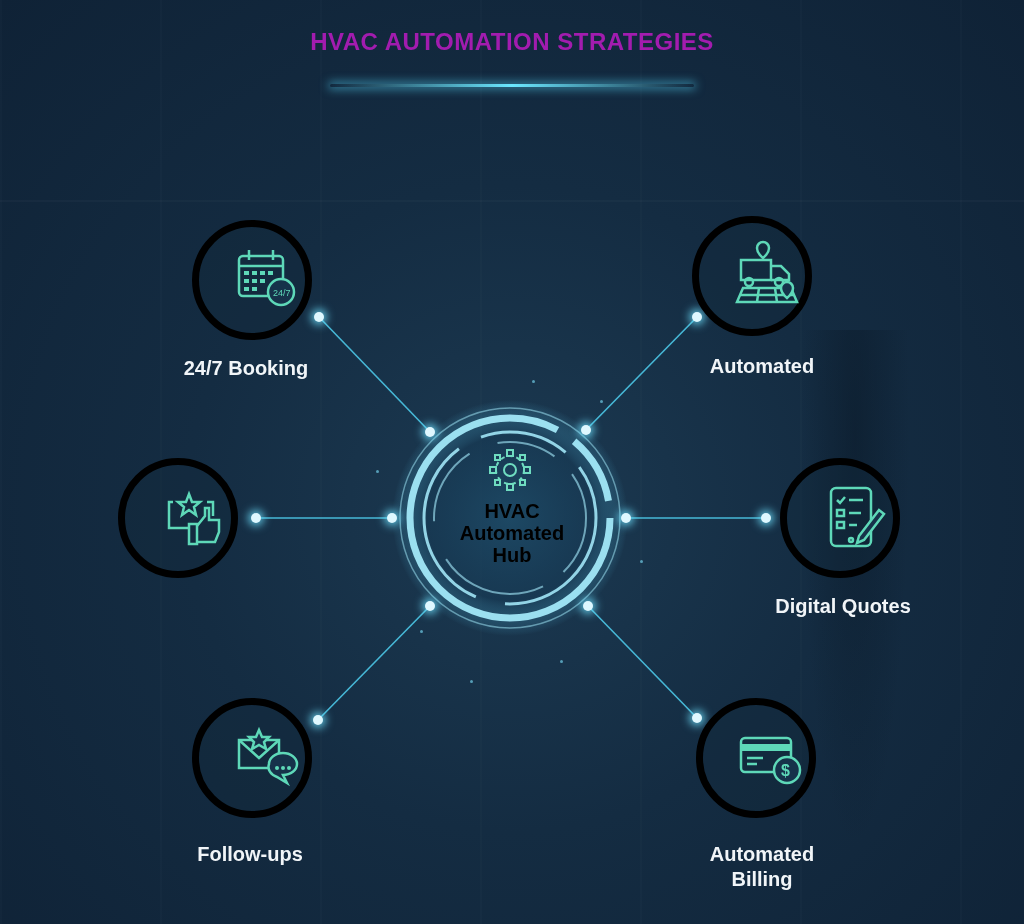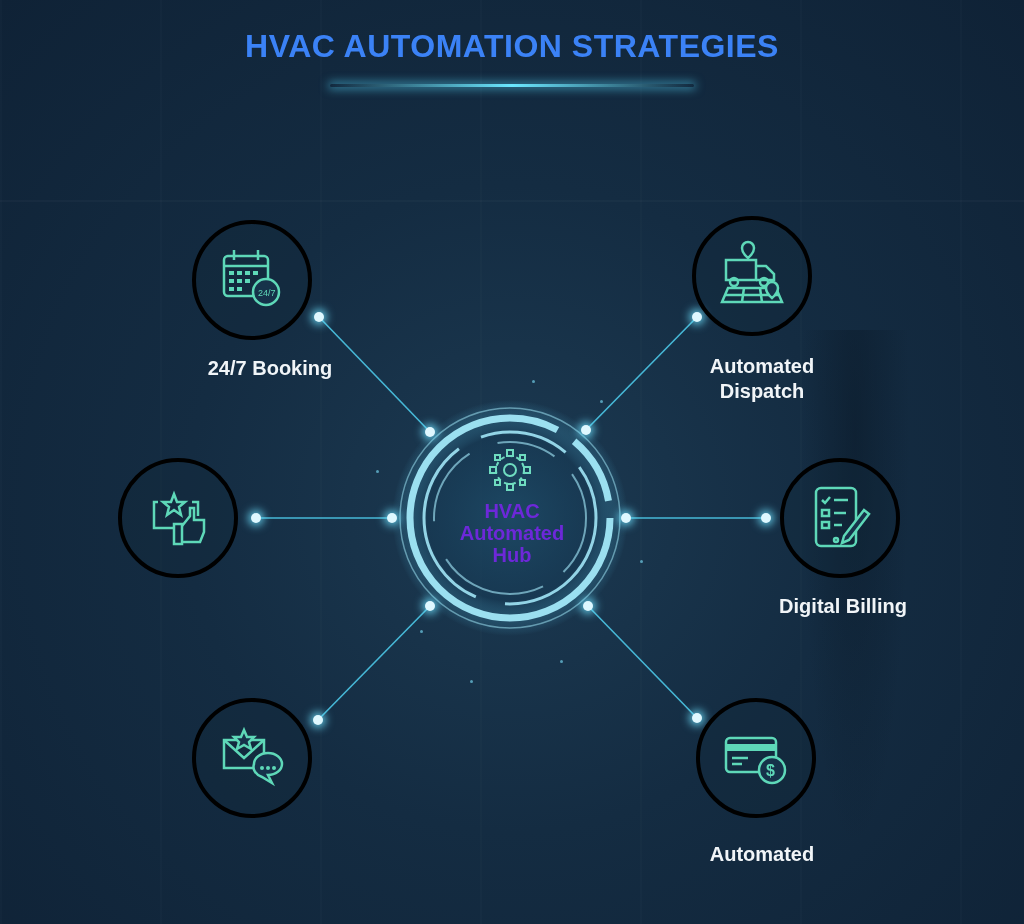--- a/index.html
+++ b/index.html
@@ -14,43 +14,43 @@
       linear-gradient(90deg, rgba(255,255,255,0.02) 0 2px, transparent 2px 100%) 0 0 / 160px 100%,
       linear-gradient(180deg, transparent 0 200px, rgba(255,255,255,0.03) 200px 202px, transparent 202px);
     opacity: 0.8;
   }
   .silhouette {
     position: absolute; left: 800px; top: 330px; width: 110px; height: 520px;
     background: radial-gradient(ellipse at 50% 20%, rgba(10,25,40,0.55), rgba(10,25,40,0) 70%);
   }
   .title {
     position: absolute; top: 28px; left: 0; width: 100%; text-align: center;
-    color: #3b82f6; font-weight: bold; font-size: 32px; letter-spacing: 0.5px;
+    color: #a21caf; font-weight: bold; font-size: 24px; letter-spacing: 0.5px;
   }
   .title-glow {
     position: absolute; top: 84px; left: 330px; width: 364px; height: 3px;
     background: linear-gradient(90deg, rgba(90,220,255,0) 0%, #6be8ff 50%, rgba(90,220,255,0) 100%);
     box-shadow: 0 0 10px 2px rgba(90,220,255,0.55);
     border-radius: 2px;
   }
   svg.lines { position: absolute; left: 0; top: 0; }
   .node {
     position: absolute; width: 120px; height: 120px; border-radius: 50%;
-    border: 4px solid #000000; box-sizing: border-box;
-    display: flex; align-items: center; justify-content: center;
+    border: 7px solid #000000; box-sizing: border-box;
+    display: flex; align-items: center; justify-content: flex-end;
     background: rgba(16,40,58,0.35);
   }
   .node svg { width: 76px; height: 76px; }
   .label {
     position: absolute; color: #f1f5f8; font-weight: bold; font-size: 20px;
     text-align: center; line-height: 25px; width: 220px;
   }
   .hub-text {
     position: absolute; left: 432px; top: 500px; width: 160px; text-align: center;
-    color: #6d28d9; font-weight: bold; font-size: 20px; line-height: 22px;
+    color: #000000; font-weight: bold; font-size: 20px; line-height: 22px;
   }
   .dot {
     position: absolute; width: 10px; height: 10px; border-radius: 50%;
     background: #dff8ff; box-shadow: 0 0 8px 3px rgba(110,225,255,0.8);
     transform: translate(-5px,-5px);
   }
   .spark {
     position: absolute; width: 3px; height: 3px; border-radius: 50%;
     background: #7fe4ff; opacity: 0.6;
   }
@@ -143,41 +143,40 @@
       <rect x="15" y="37" width="5" height="4"></rect>
         <rect x="23" y="37" width="5" height="4"></rect>
         <rect x="31" y="37" width="5" height="4"></rect>
       <rect x="15" y="45" width="5" height="4"></rect>
         <rect x="23" y="45" width="5" height="4"></rect>
     </g>
     <circle cx="52" cy="50" r="13" fill="#16324a"></circle>
     <text x="44" y="54" font-size="9" fill="#5ed8b8" stroke="none" font-family="Liberation Sans, sans-serif">24/7</text>
   </svg>
 </div>
-<div class="label" style="left:160px;top:356px">
+<div class="label" style="left:136px;top:356px">
   <div>24/7 Booking</div>
 </div>
 
 <div class="node" style="left:692px;top:216px">
   <svg viewBox="0 0 76 76" fill="none" stroke="#5ed8b8" stroke-width="2.5">
     <path d="M12 22 h30 v20 h-30 z"></path>
     <path d="M42 28 h10 l8 8 v6 h-18"></path>
     <circle cx="20" cy="44" r="4"></circle>
       <circle cx="50" cy="44" r="4"></circle>
     <path d="M8 64 l6 -14 h48 l6 14 z"></path>
     <line x1="30" y1="50" x2="28" y2="64"></line>
       <line x1="46" y1="50" x2="48" y2="64"></line>
     <line x1="11" y1="57" x2="65" y2="57"></line>
     <path d="M28 10 a6 6 0 1 1 12 0 c0 5 -6 10 -6 10 s-6 -5 -6 -10 z"></path>
     <path d="M52 50 a6 6 0 1 1 12 0 c0 5 -6 10 -6 10 s-6 -5 -6 -10 z" fill="#16324a"></path>
   </svg>
 </div>
 <div class="label" style="left:652px;top:354px">
   <div>Automated</div>
-  <div>Dispatch</div>
 </div>
 
 <div class="node" style="left:118px;top:458px">
   <svg viewBox="0 0 76 76" fill="none" stroke="#5ed8b8" stroke-width="2.5">
     <path d="M18 22 h-4 v26 h20"></path>
     <path d="M52 22 h6 v14"></path>
     <polygon points="34,14 37,22 45,22 39,27 41,35 34,30 27,35 29,27 23,22 31,22"></polygon>
     <rect x="34" y="44" width="8" height="20"></rect>
     <path d="M42 46 l8 -10 v-8 h4 v12 h10 v12 l-4 10 h-18"></path>
   </svg>
@@ -190,44 +189,46 @@
       <line x1="32" y1="20" x2="46" y2="20"></line>
     <rect x="20" y="30" width="7" height="6"></rect>
       <line x1="32" y1="33" x2="44" y2="33"></line>
     <rect x="20" y="42" width="7" height="6"></rect>
       <line x1="32" y1="45" x2="40" y2="45"></line>
     <circle cx="34" cy="60" r="2"></circle>
     <path d="M42 56 l20 -26 l5 4 l-20 26 l-7 3 z" fill="#16324a"></path>
   </svg>
 </div>
 <div class="label" style="left:733px;top:594px">
-  <div>Digital Billing</div>
+  <div>Digital Quotes</div>
 </div>
 
 <div class="node" style="left:192px;top:698px">
   <svg viewBox="0 0 76 76" fill="none" stroke="#5ed8b8" stroke-width="2.5">
     <rect x="10" y="20" width="40" height="28"></rect>
     <path d="M10 20 l20 18 l20 -18"></path>
     <polygon points="30,10 33,17 40,17 35,22 37,29 30,25 23,29 25,22 20,17 27,17" fill="#16324a"></polygon>
     <path d="M40 44 a14 11 0 1 1 14 11 l4 8 l-10 -6 a14 11 0 0 1 -8 -13 z" fill="#16324a"></path>
     <g fill="#5ed8b8" stroke="none">
         <circle cx="48" cy="48" r="2"></circle>
         <circle cx="54" cy="48" r="2"></circle>
         <circle cx="60" cy="48" r="2"></circle>
       </g>
   </svg>
 </div>
 <div class="label" style="left:140px;top:842px">
+  <div>Follow-ups</div>
 </div>
 
 <div class="node" style="left:696px;top:698px">
   <svg viewBox="0 0 76 76" fill="none" stroke="#5ed8b8" stroke-width="2.5">
     <rect x="8" y="18" width="50" height="34" rx="4"></rect>
     <rect x="8" y="24" width="50" height="7" fill="#5ed8b8" stroke="none"></rect>
     <line x1="14" y1="38" x2="30" y2="38"></line>
       <line x1="14" y1="44" x2="24" y2="44"></line>
     <circle cx="54" cy="50" r="13" fill="#16324a"></circle>
     <text x="48" y="56" font-size="16" font-weight="bold" fill="#5ed8b8" stroke="none" font-family="Liberation Sans, sans-serif">$</text>
   </svg>
 </div>
 <div class="label" style="left:652px;top:842px">
   <div>Automated</div>
+  <div>Billing</div>
 </div>
 
 </body></html>

